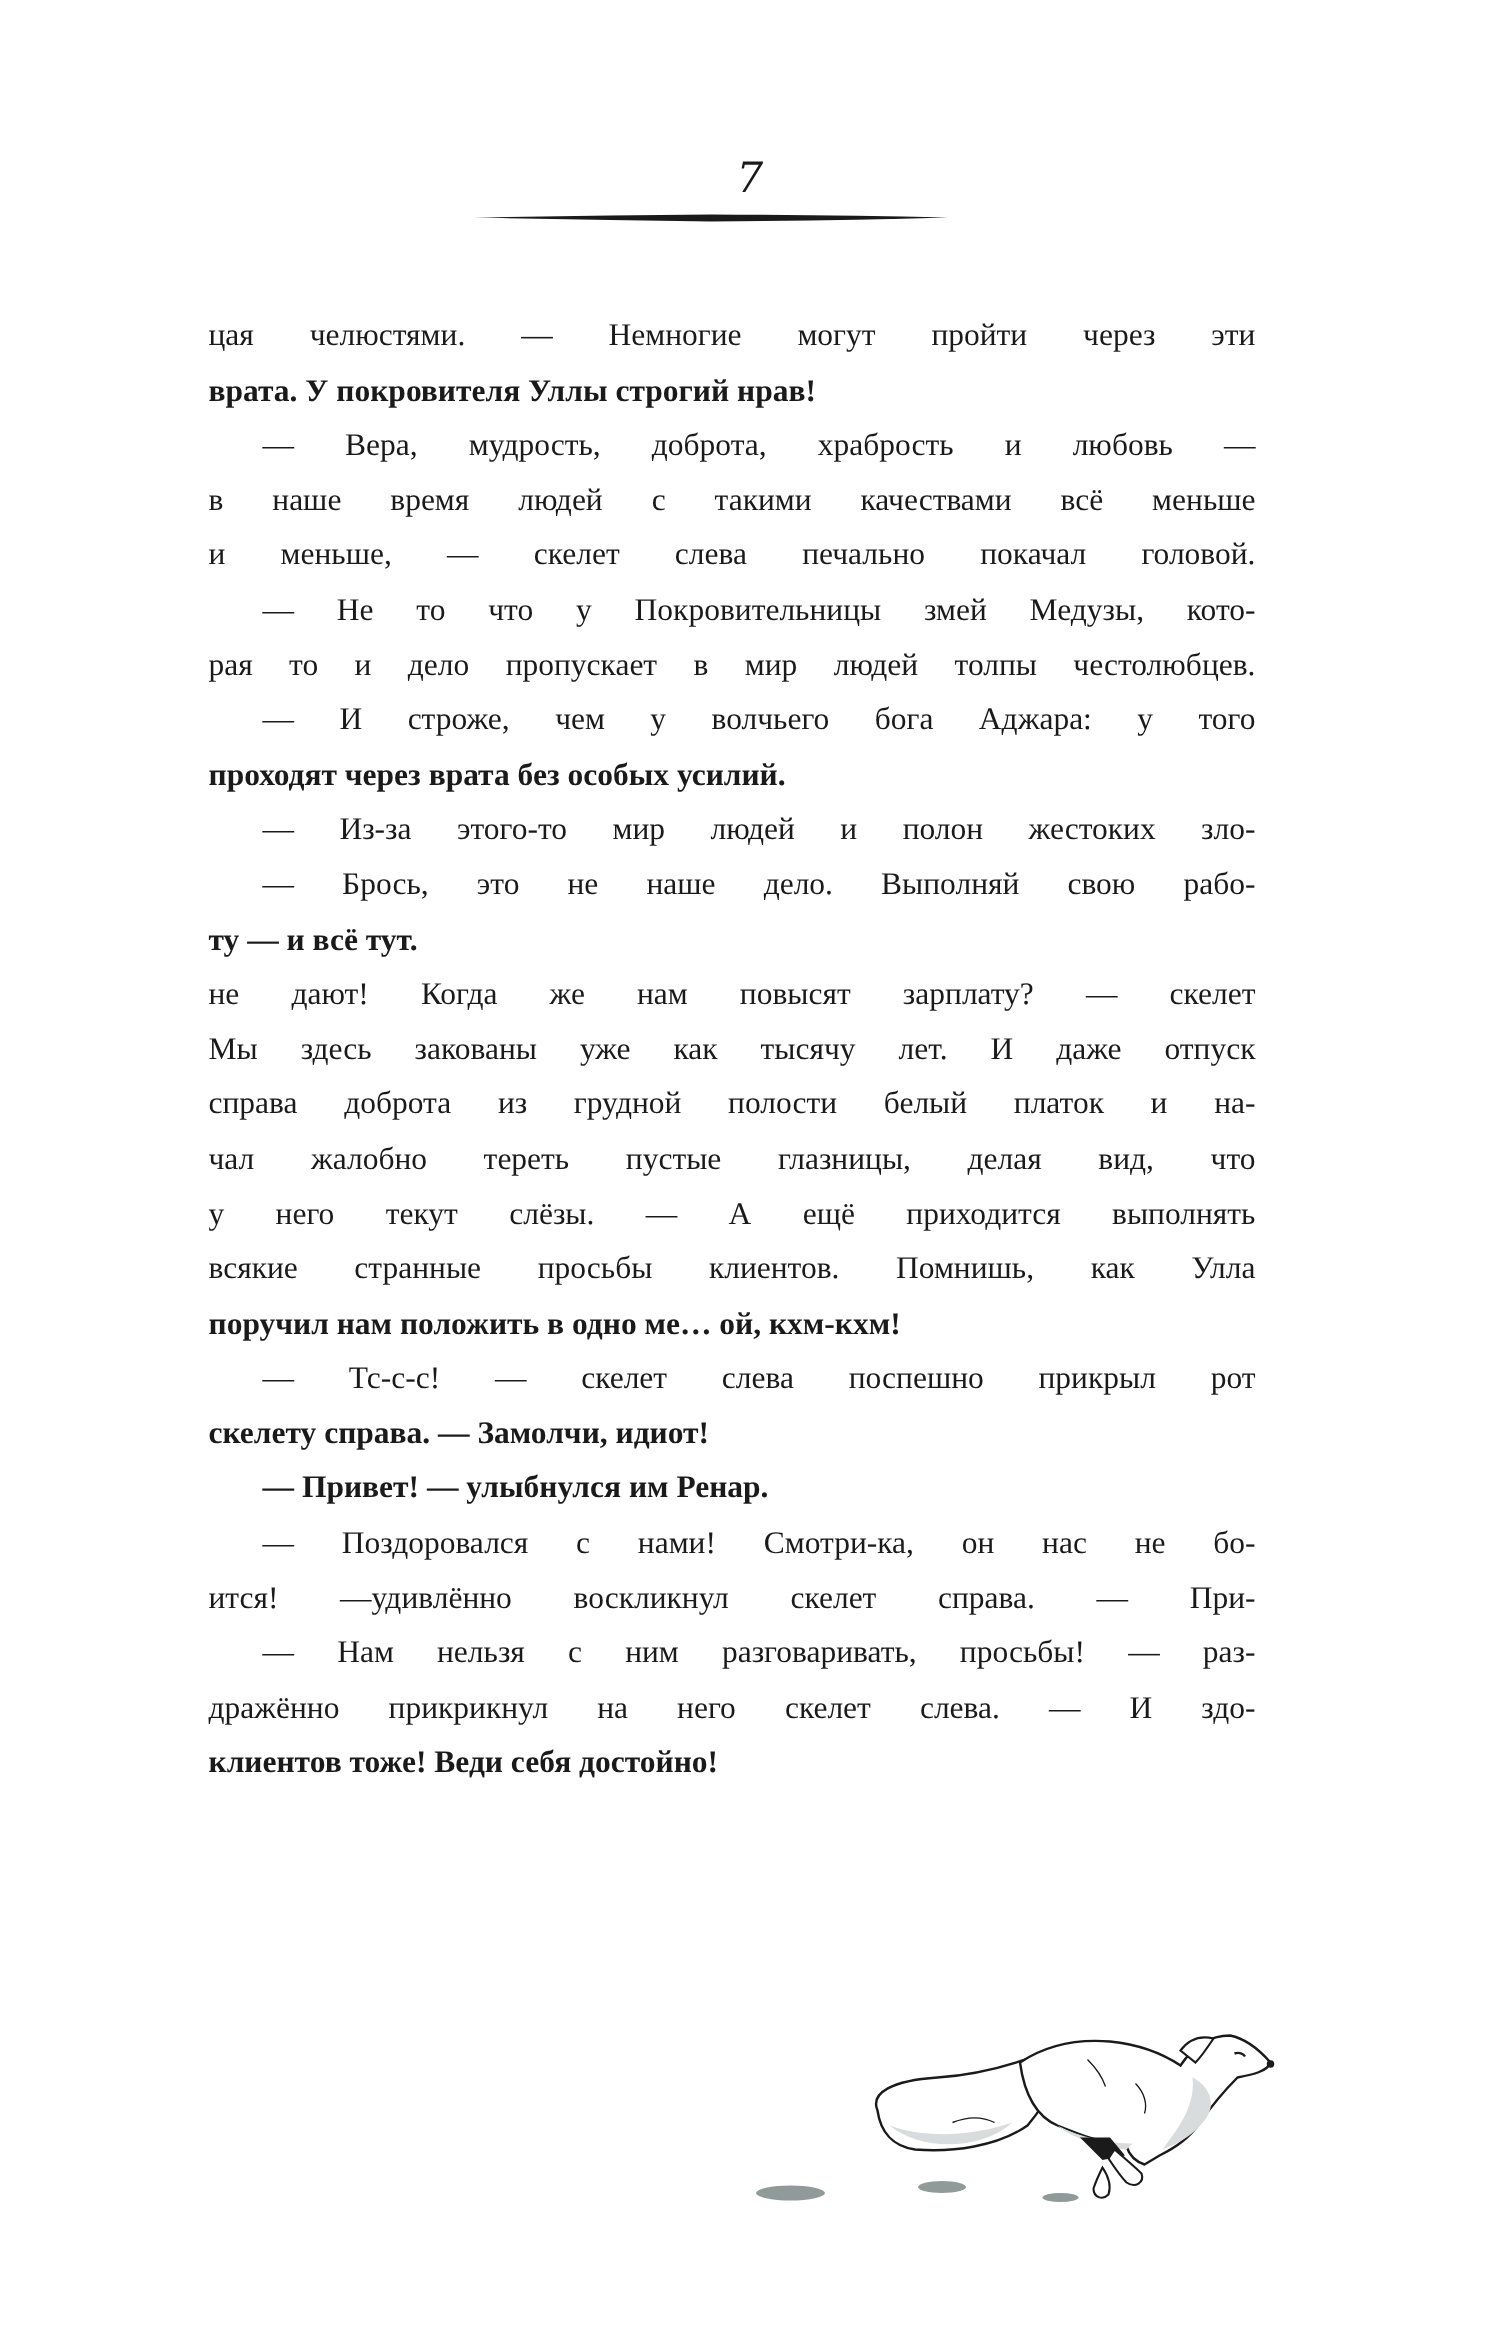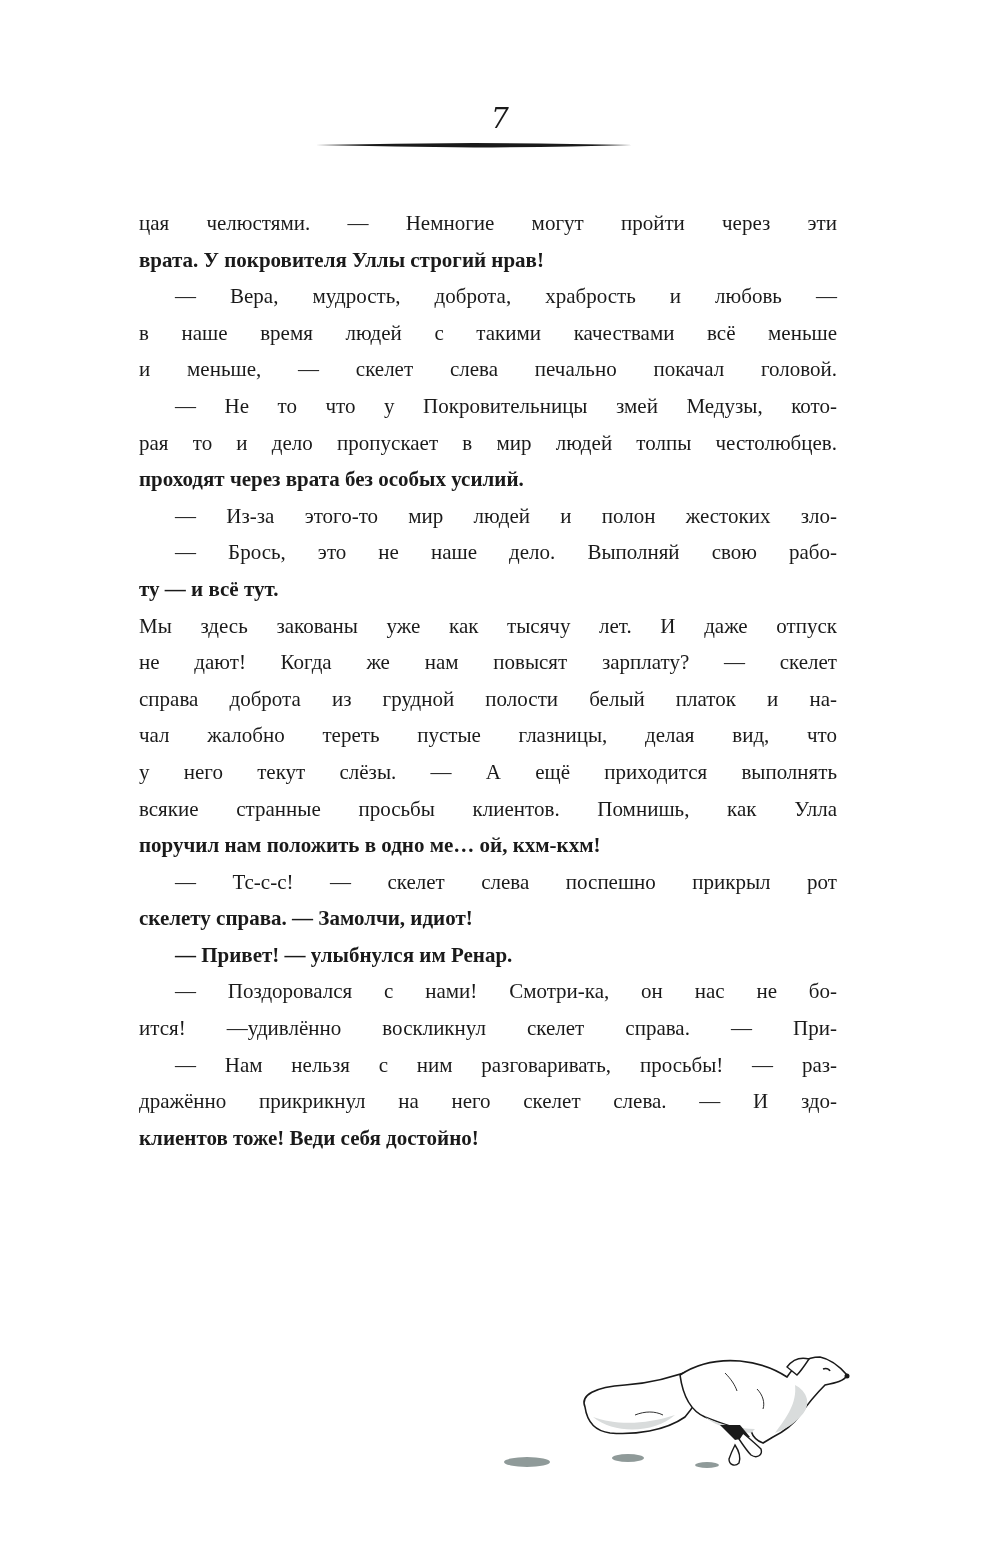--- a/index.html
+++ b/index.html
@@ -33,26 +33,27 @@
 </svg>
 
 <div class="body-text" id="body-text">
     <span class="line">цая челюстями. — Немногие могут пройти через эти</span>
     <span class="line last">врата. У покровителя Уллы строгий нрав!</span>
     <span class="line indent">— Вера, мудрость, доброта, храбрость и любовь —</span>
     <span class="line">в наше время людей с такими качествами всё меньше</span>
     <span class="line">и меньше, — скелет слева печально покачал головой.</span>
     <span class="line indent">— Не то что у Покровительницы змей Медузы, кото-</span>
     <span class="line">рая то и дело пропускает в мир людей толпы честолюбцев.</span>
+    <span class="line indent">— И строже, чем у волчьего бога Аджара: у того</span>
     <span class="line last">проходят через врата без особых усилий.</span>
     <span class="line indent">— Из-за этого-то мир людей и полон жестоких зло-</span>
     <span class="line indent">— Брось, это не наше дело. Выполняй свою рабо-</span>
     <span class="line last">ту — и всё тут.</span>
+    <span class="line">не дают! Когда же нам повысят зарплату? — скелет</span>
     <span class="line">Мы здесь закованы уже как тысячу лет. И даже отпуск</span>
-    <span class="line">не дают! Когда же нам повысят зарплату? — скелет</span>
     <span class="line">справа доброта из грудной полости белый платок и на-</span>
     <span class="line">чал жалобно тереть пустые глазницы, делая вид, что</span>
     <span class="line">у него текут слёзы. — А ещё приходится выполнять</span>
     <span class="line">всякие странные просьбы клиентов. Помнишь, как Улла</span>
     <span class="line last">поручил нам положить в одно ме… ой, кхм-кхм!</span>
     <span class="line indent">— Тс-с-с! — скелет слева поспешно прикрыл рот</span>
     <span class="line last">скелету справа. — Замолчи, идиот!</span>
     <span class="line indent last">— Привет! — улыбнулся им Ренар.</span>
     <span class="line indent">— Поздоровался с нами! Смотри-ка, он нас не бо-</span>
     <span class="line">ится! —удивлённо воскликнул скелет справа. — При-</span>

